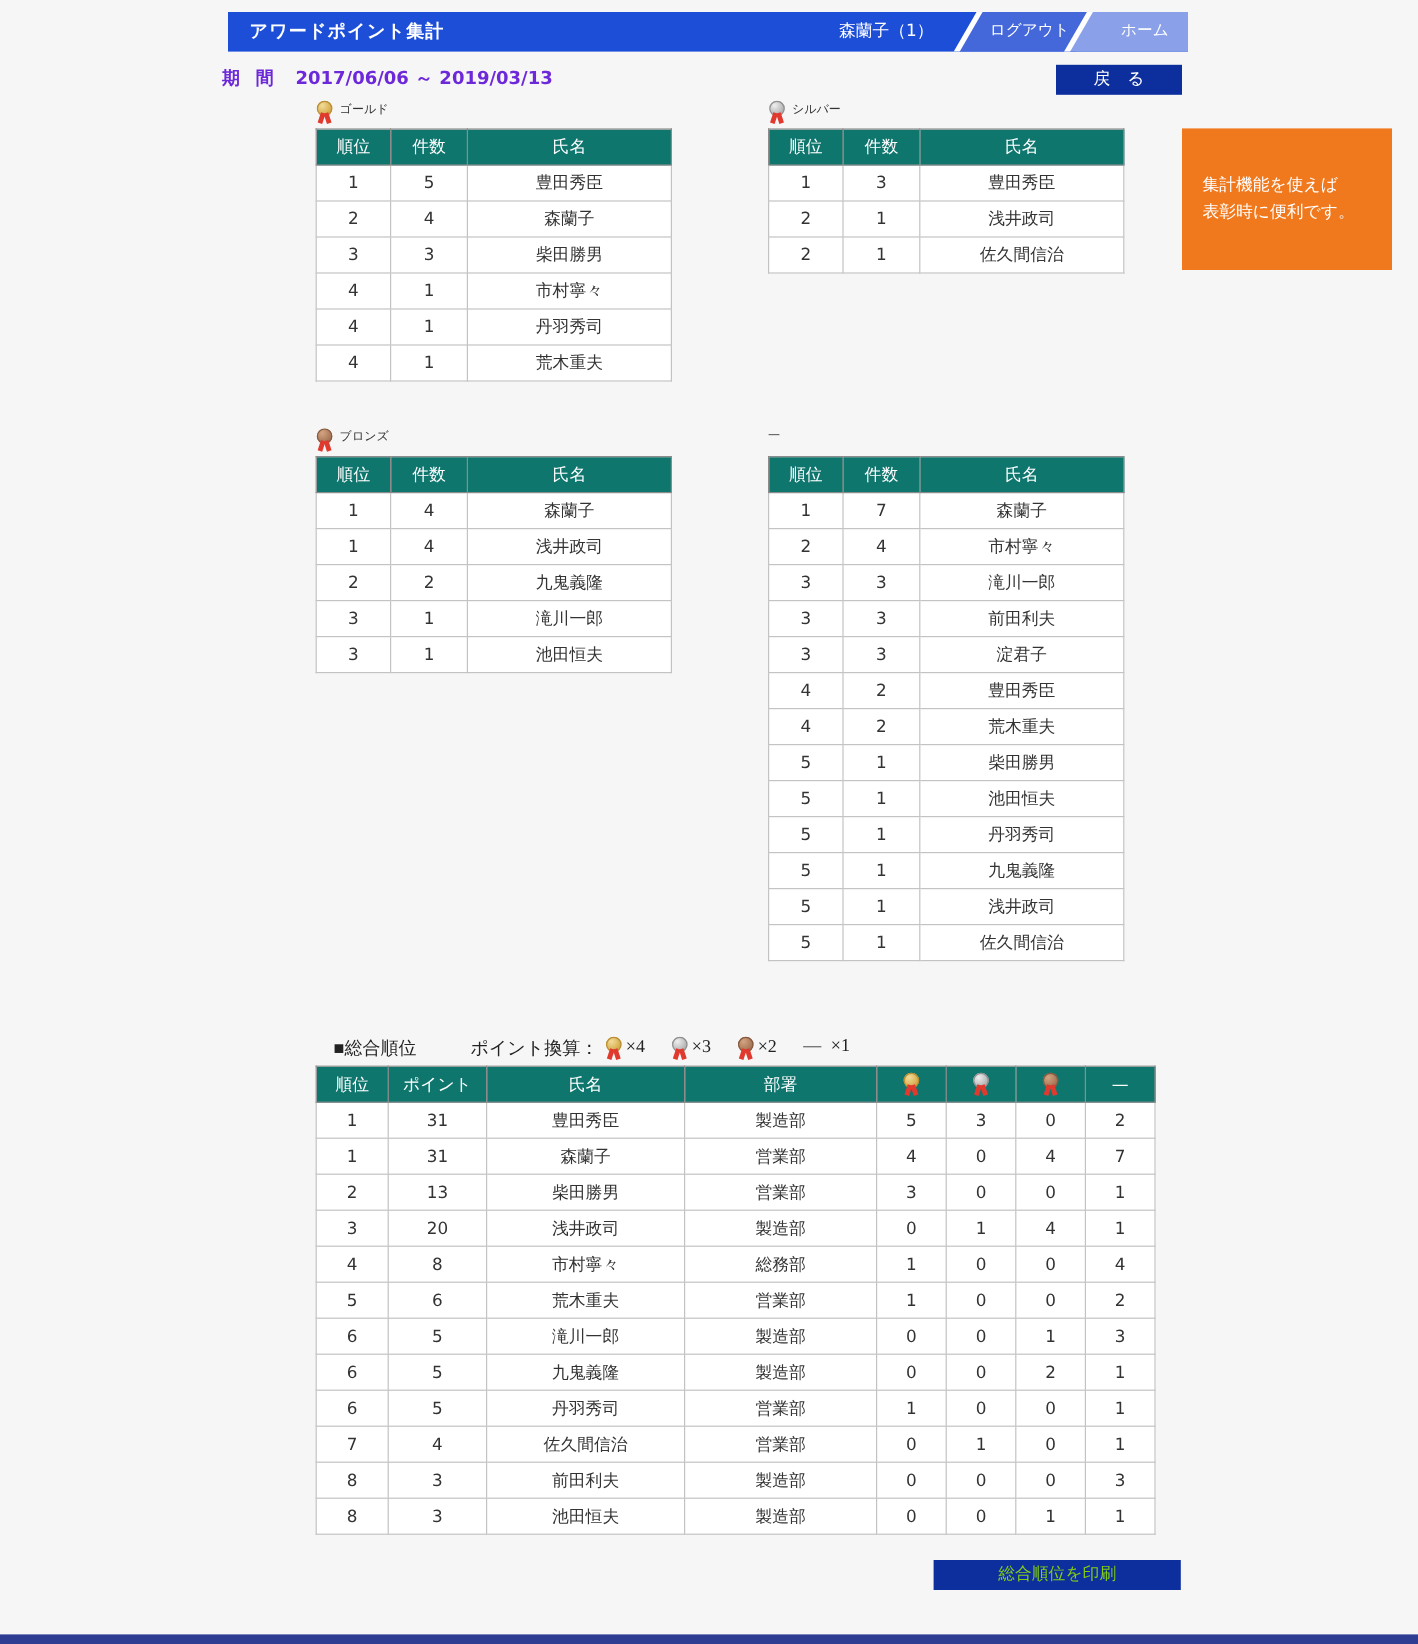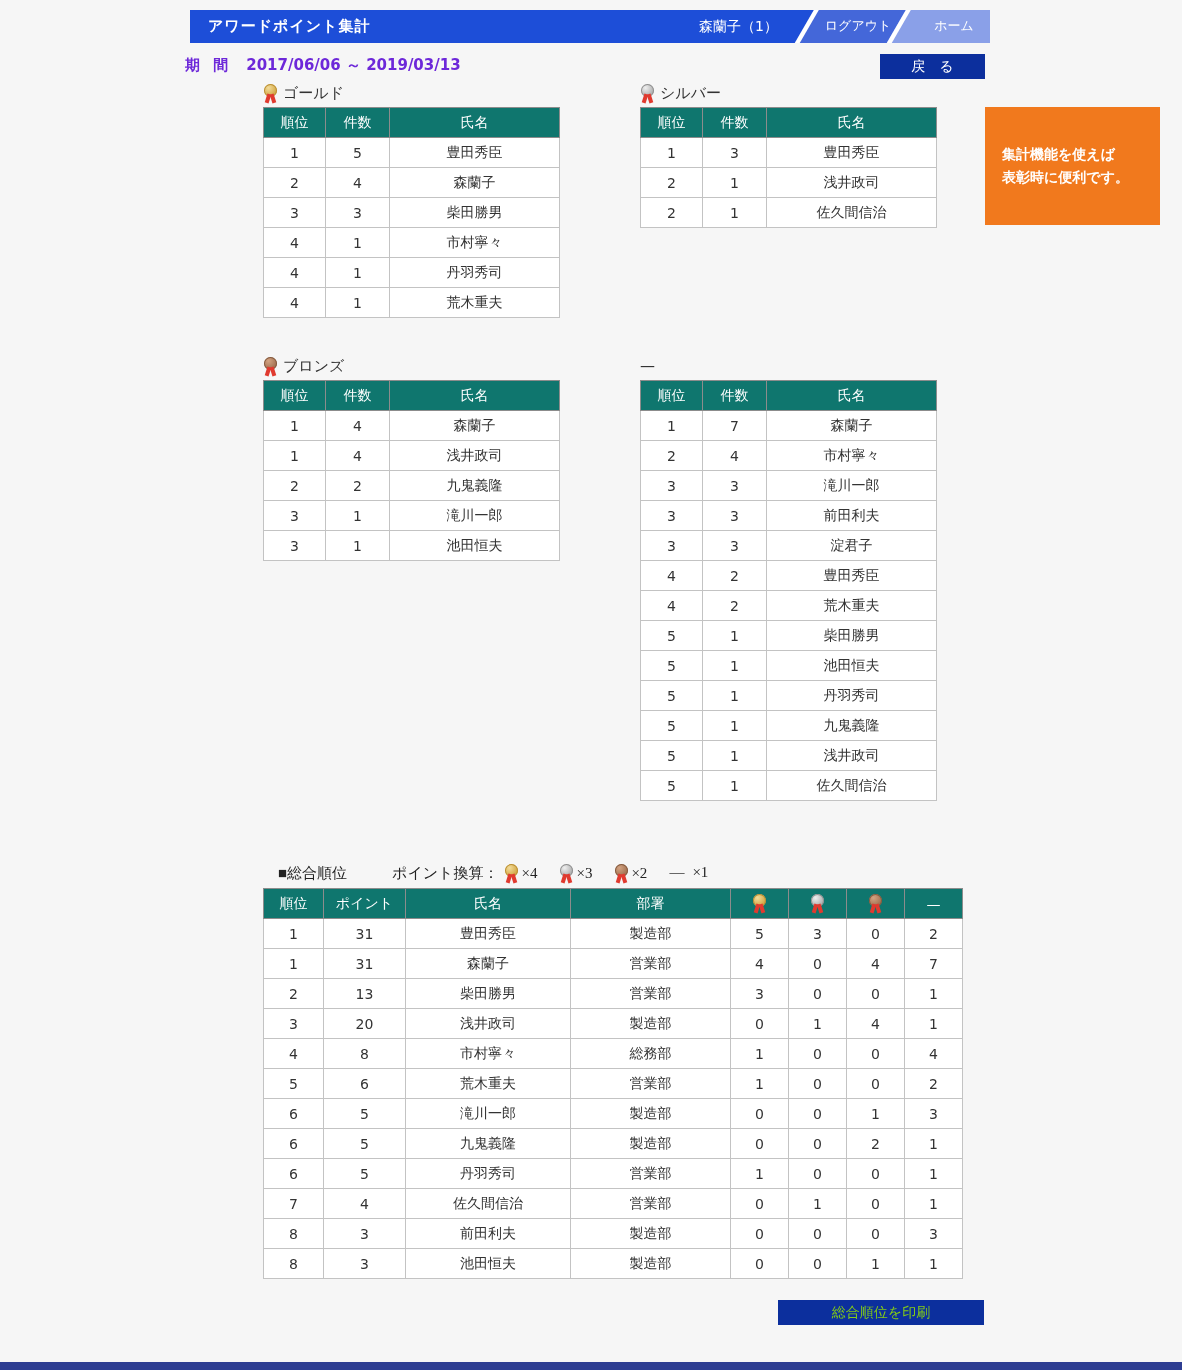--- a/index.html
+++ b/index.html
@@ -34,36 +34,36 @@
   .medal .r1,.medal .r2 { position:absolute; bottom:0; width:4px; height:9px; background:#e03a2f; }
   .medal .r1 { left:3px;  transform:rotate(18deg); }
   .medal .r2 { right:3px; transform:rotate(-18deg); }
   .medal .disc { position:absolute; top:0; left:1px; width:13px; height:13px; border-radius:50%; }
   .medal.gold   .disc { background:radial-gradient(circle at 35% 30%, #f3dc9a, #cfa23c 75%); box-shadow:inset 0 0 0 1px #b98e33; }
   .medal.silver .disc { background:radial-gradient(circle at 35% 30%, #efefef, #a8a8a8 75%); box-shadow:inset 0 0 0 1px #8f8f8f; }
   .medal.bronze .disc { background:radial-gradient(circle at 35% 30%, #d3a382, #9d6c4c 75%); box-shadow:inset 0 0 0 1px #835a3f; }
 
   
   .sec-title { position:absolute; display:flex; align-items:flex-start; gap:5px;
-               font-size:15px; color:#333; }
+               font-size:10px; color:#333; }
 
   
   table { position:absolute; border-collapse:collapse; background:#fff;
           border:1px solid #999; }
   th { background:#0f766e; color:#fff; font-weight:normal; font-size:14px;
        height:30px; border:1px solid #8c8c8c; }
   td { border:1px solid #c3c3c3; text-align:center; font-size:14px; color:#333;
        height:30px; background:#fff; }
   .w-rank  { width:62px; }  .w-count { width:64px; }  .w-name { width:170px; }
   .s-rank { width:60px; } .s-pts { width:82px; } .s-name { width:165px; }
   .s-dept { width:160px; } .s-med { width:58px; }
 
   
   .info-box { position:absolute; left:985px; top:107px; width:175px; height:118px;
-              background:#f1791d; color:#fff; font-size:14px; font-weight:bold;
+              background:#f1791d; color:#fff; font-size:14px; font-weight:normal;
               line-height:1.65; display:flex; flex-direction:column; justify-content:center;
               padding-left:17px; padding-right:8px; }
 
   
   .summary-head { position:absolute; left:278px; top:864px; display:flex; align-items:flex-start;
                   font-size:15px; color:#222;font-family:Liberation Serif, serif; }
   .summary-head .sh-title { margin-right:45px; }
   .legend-item { display:inline-flex; align-items:center; margin-right:22px; gap:2px; }
   .legend-dash { font-size:15px; color:#333; margin-right:6px; }
 

